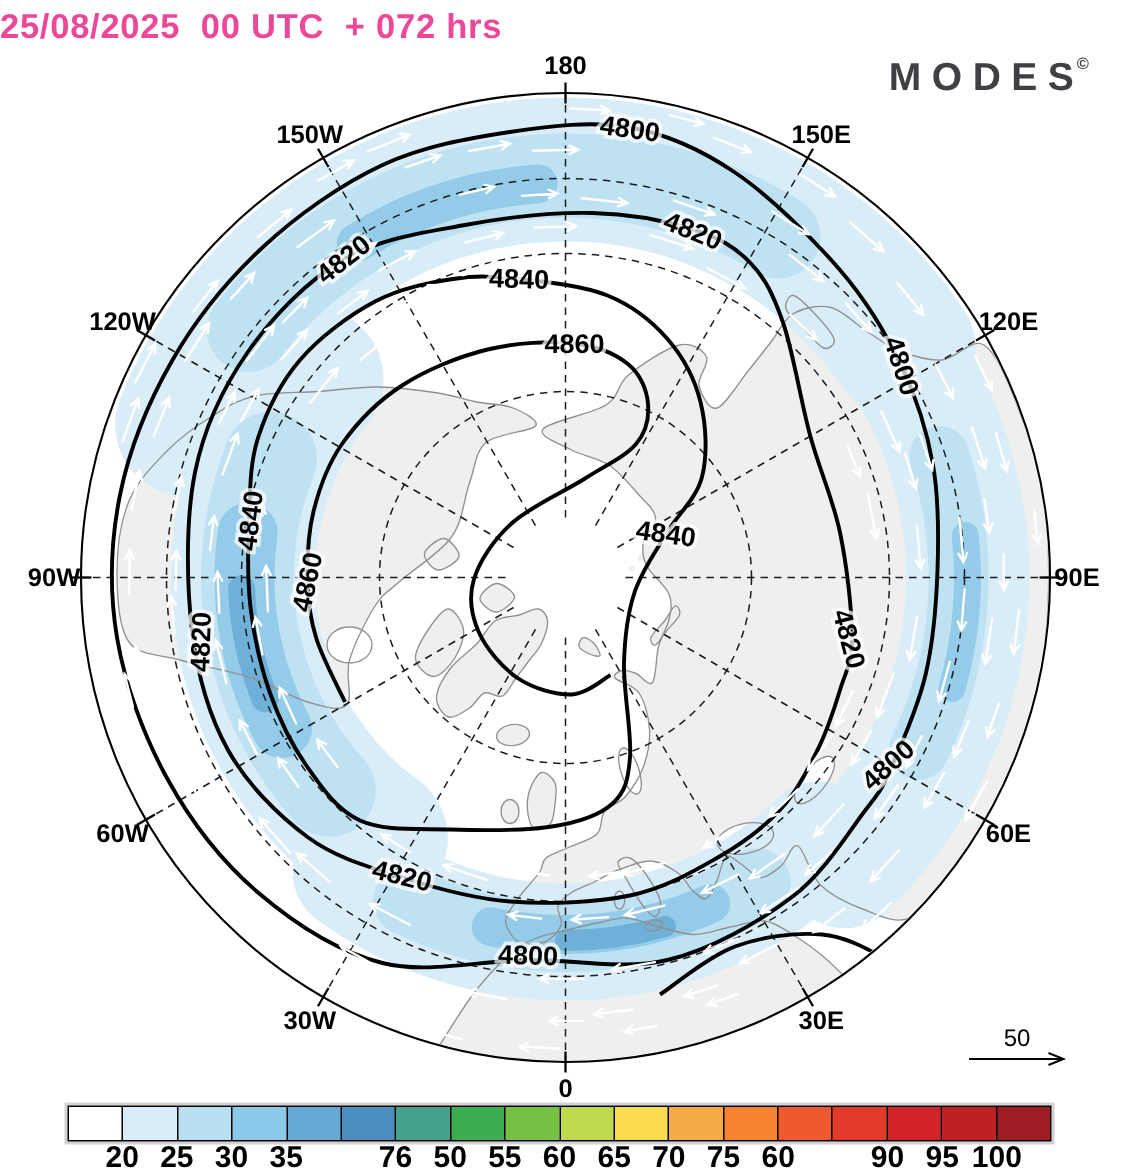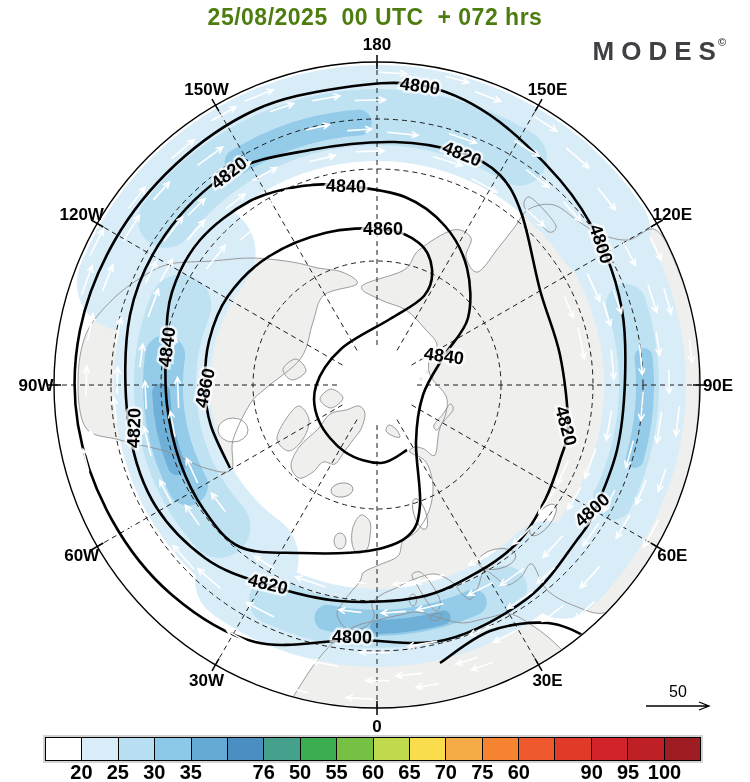--- a/index.html
+++ b/index.html
@@ -1,19 +1,19 @@
 <!DOCTYPE html>
 <html><head>
 <meta charset="utf-8">
 <style>
   html,body{margin:0;padding:0;background:#ffffff;}
   .page{position:relative;width:750px;height:782px;background:#ffffff;overflow:hidden;
         font-family:"Liberation Sans",sans-serif;}
-  .title{position:absolute;top:4px;left:0;right:0;text-align:center;
-         font-size:23px;font-weight:bold;color:#4d7c0f;white-space:pre;letter-spacing:.5px;}
+  .title{position:absolute;top:4px;left:0;right:0;
+         font-size:23px;font-weight:bold;color:#ec4899;white-space:pre;letter-spacing:.5px;}
   .brand{position:absolute;top:36px;right:24px;color:#3f3f44;font-size:26px;
          font-weight:700;letter-spacing:7px;}
   .brand sup{font-size:11px;letter-spacing:0;margin-left:-5px;vertical-align:14px;}
   .map-svg{position:absolute;left:0;top:0;}
   
   .cbar-wrap{position:absolute;left:45px;top:737px;width:656px;height:24px;}
   .cbar{display:flex;width:100%;height:100%;border:1px solid #000;box-sizing:border-box;
         box-shadow:0 0 0 2px #d2d2d2;background:#fff;}
   .cbar-cell{flex:1 1 0;border-left:1px solid #000;}
   .cbar-cell:first-child{border-left:none;}

